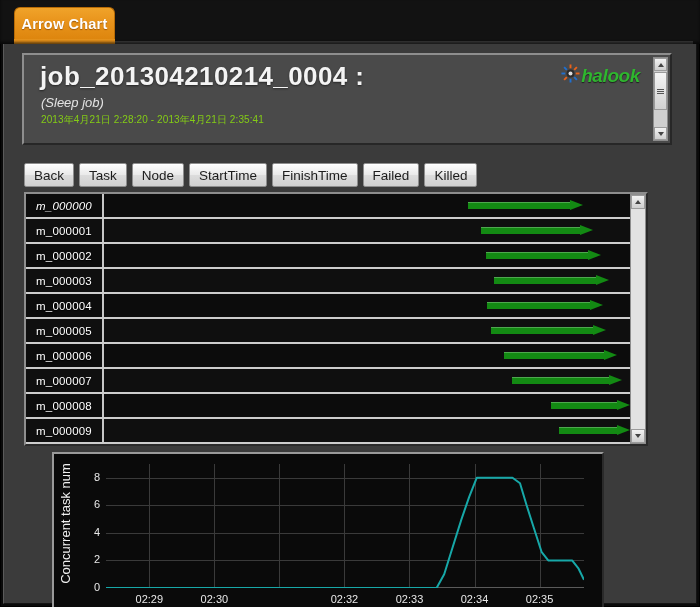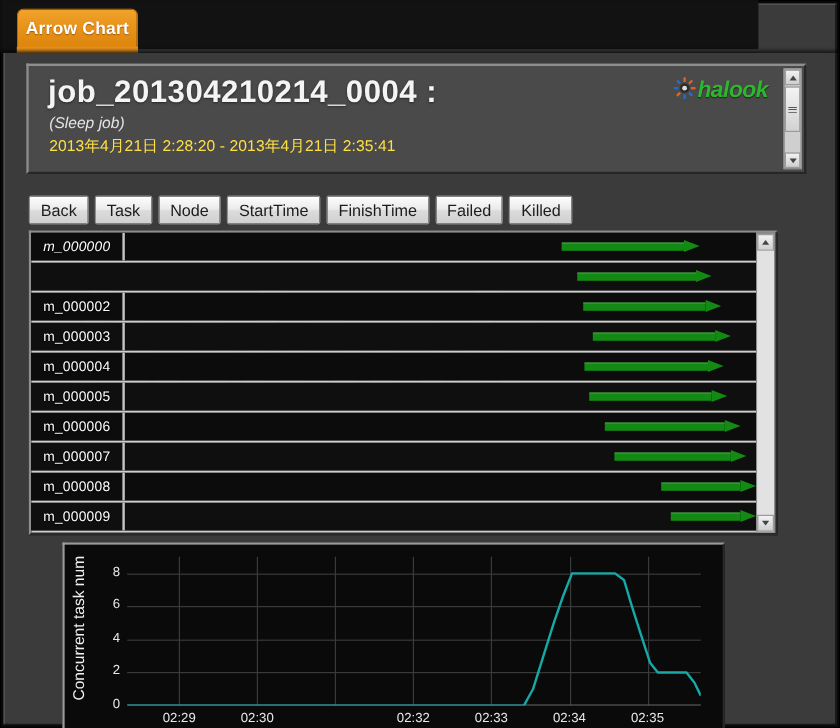--- a/index.html
+++ b/index.html
@@ -13,21 +13,21 @@
   
   .frame-outer{position:absolute;left:0;top:0;width:700px;height:607px;
     background:#0a0a0a;box-sizing:border-box;border:1px solid #000;}
   .frame-inner{position:absolute;left:3px;top:3px;width:694px;height:601px;
     background:#3b3b3b;box-sizing:border-box;
     border-left:1px solid #5a5a5a;border-top:1px solid #5a5a5a;
     border-right:1px solid #141414;border-bottom:1px solid #141414;}
   .body-bg{position:absolute;left:7px;top:44px;width:686px;height:559px;background:#3b3b3b;}
 
   
-  .tabbar{position:absolute;left:0;top:0;width:632px;height:44px;background:#121212;}
+  .tabbar{position:absolute;left:0;top:0;width:700px;height:44px;background:#121212;}
   .tab{position:absolute;top:7px;height:33px;box-sizing:border-box;
     display:flex;align-items:center;justify-content:center;
     font-size:14.5px;font-weight:bold;letter-spacing:.2px;
     border-radius:6px 6px 0 0;cursor:pointer;user-select:none;}
   .tab.active{left:14px;width:101px;color:#ffffff;
     background:linear-gradient(180deg,#f0a32a 0%,#e8931b 45%,#dd850d 100%);
     border:1px solid #b96c06;border-bottom:none;
     text-shadow:0 1px 1px rgba(120,60,0,.65);}
   .tab.inactive{left:119px;width:113px;color:#e9e9e9;
     background:linear-gradient(180deg,#5f5f5f 0%,#4e4e4e 50%,#434343 100%);
@@ -43,22 +43,22 @@
     box-sizing:border-box;background:#484848;
     border-left:2px solid #8e8e8e;border-top:2px solid #8e8e8e;
     border-right:2px solid #272727;border-bottom:2px solid #272727;}
   .infopanel-inner{position:absolute;left:0;top:0;right:0;bottom:0;
     background:#4a4a4a;overflow:hidden;}
   .job-title{position:absolute;left:16px;top:6px;color:#f4f4f4;
     font-size:26px;font-weight:bold;letter-spacing:.4px;white-space:nowrap;
     text-shadow:0 1px 2px rgba(0,0,0,.5);}
   .job-sub{position:absolute;left:17px;top:40px;color:#e4e4e4;
     font-size:13px;white-space:nowrap;font-style:italic;}
-  .job-range{position:absolute;left:17px;top:58px;color:#fde047;
-    font-size:13px;white-space:nowrap;letter-spacing:.1px;}
+  .job-range{position:absolute;left:17px;top:58px;color:#84cc16;
+    font-size:10px;white-space:nowrap;letter-spacing:.1px;}
 
   
   .logo{position:absolute;right:30px;top:9px;display:flex;align-items:center;gap:1px;}
   .logo-text{font-size:19px;font-weight:bold;font-style:italic;color:#2fb62f;
     letter-spacing:-.4px;text-shadow:0 1px 1px rgba(0,0,0,.6);}
 
   
   .hscroll{position:absolute;right:2px;top:2px;width:15px;bottom:2px;
     background:#cfcfcf;border:1px solid #8d8d8d;box-sizing:border-box;}
   .hscroll .sb-btn{position:absolute;left:0;width:13px;height:13px;
@@ -226,20 +226,21 @@
           <div class="row" style="top: 0px; font-style: italic;">
             <div class="rowbg" style="background: rgb(12, 12, 12);"></div>
             <div class="rowlabel">m_000000</div>
             <div class="arrow" style="left: 441.56px; top: 6px; width: 115.28px;">
               <div class="shaft" style="width: 102.28px; background: rgb(19, 138, 19);"></div>
               <div class="head" style="left: 102.28px; border-left-color: rgb(19, 138, 19);"></div>
             </div>
           </div>
           <div class="row" style="top: 25px;">
             <div class="rowbg" style="background: rgb(15, 15, 15);"></div>
+            <div class="rowlabel">m_000001</div>
             <div class="arrow" style="left: 454.66px; top: 6px; width: 112.66px;">
               <div class="shaft" style="width: 99.66px; background: rgb(19, 138, 19);"></div>
               <div class="head" style="left: 99.66px; border-left-color: rgb(19, 138, 19);"></div>
             </div>
           </div>
           <div class="row" style="top: 50px;">
             <div class="rowbg" style="background: rgb(12, 12, 12);"></div>
             <div class="rowlabel">m_000002</div>
             <div class="arrow" style="left: 459.9px; top: 6px; width: 115.28px;">
               <div class="shaft" style="width: 102.28px; background: rgb(19, 138, 19);"></div>

